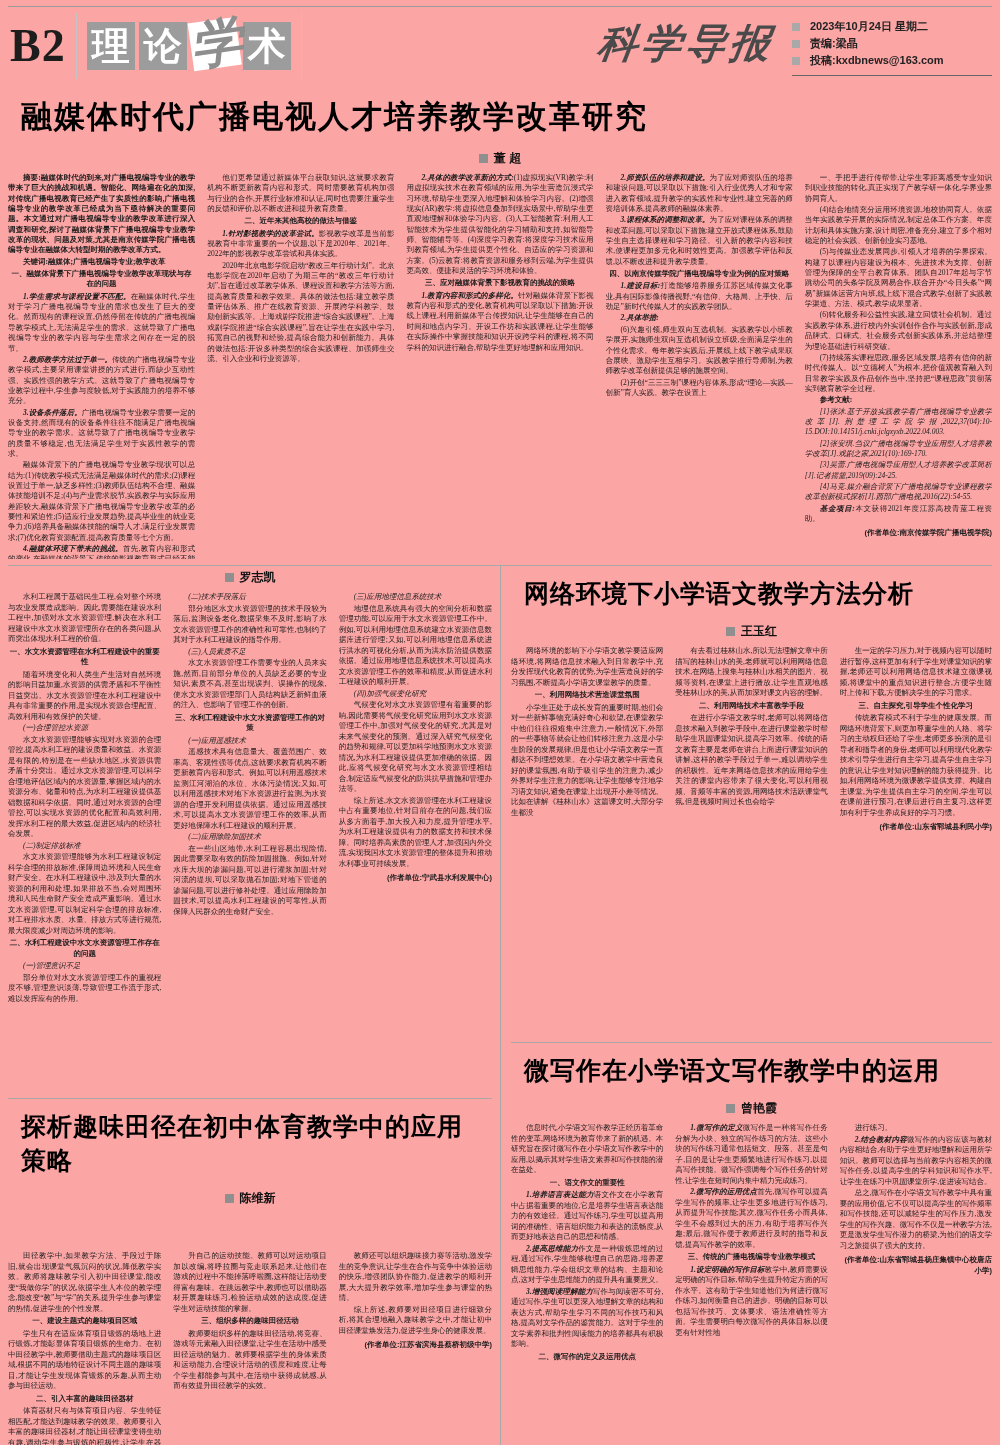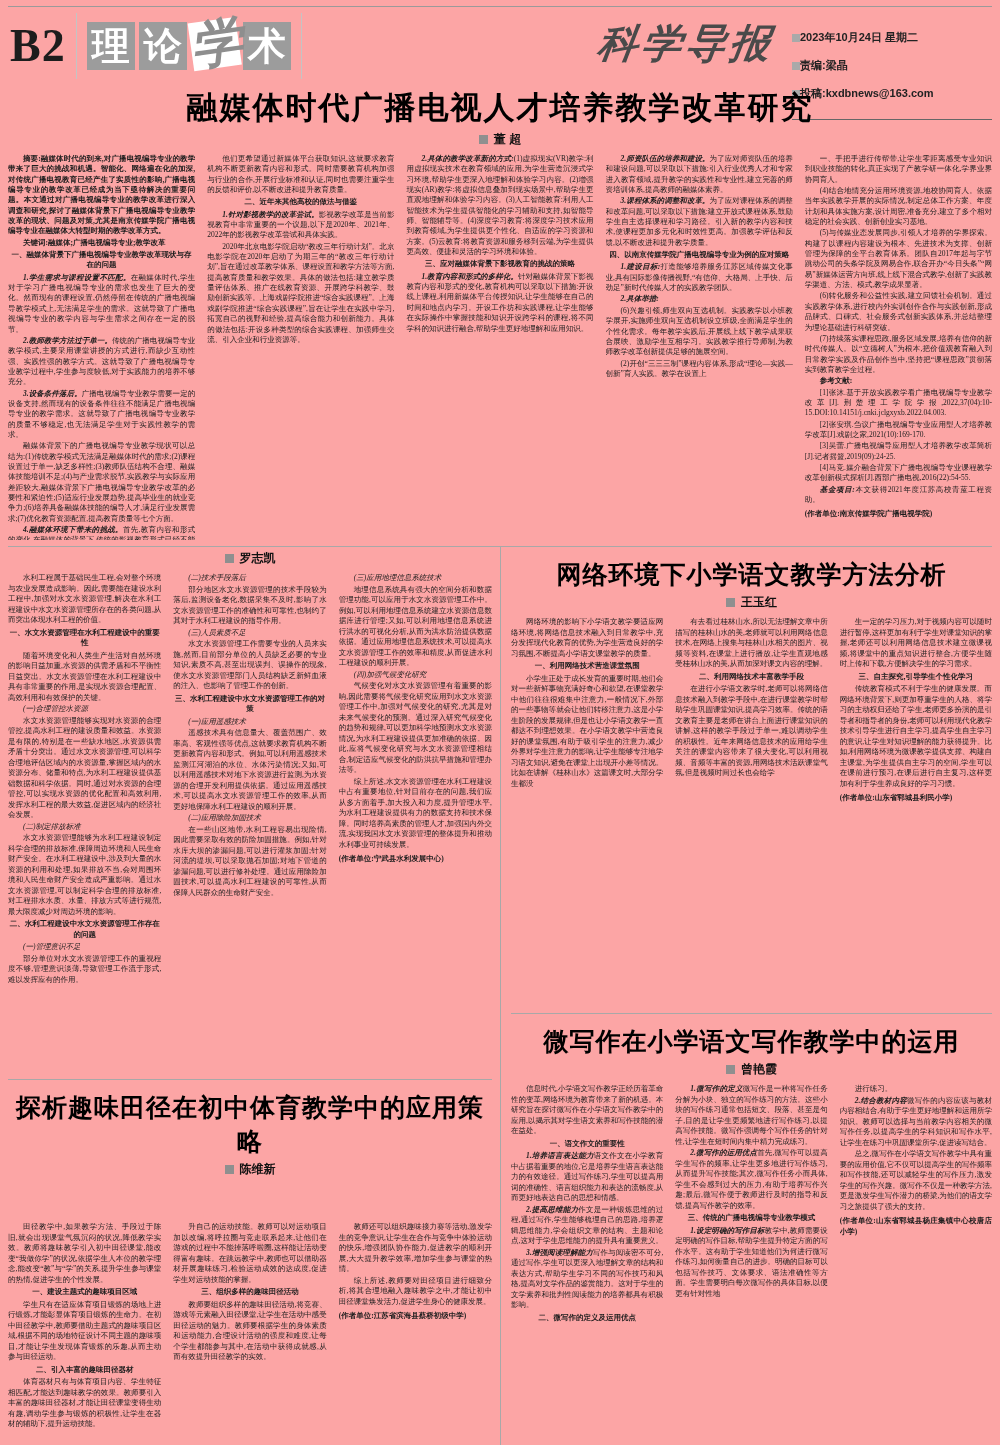--- a/index.html
+++ b/index.html
@@ -38,43 +38,43 @@
   .mh-right{display:flex;align-items:flex-start;gap:18px;padding-top:4px;}
   .paper-name{
     font-family:"DejaVu Serif",serif;font-style:italic;font-weight:bold;
     font-size:40px;line-height:52px;color:#4a4a4a;
     transform:skewX(-8deg);letter-spacing:4px;white-space:nowrap;
   }
   .issue-info{
     font-family:"Liberation Sans",sans-serif;font-size:11px;font-weight:bold;
     color:#222;border-bottom:1px solid #666;padding-bottom:5px;min-width:200px;
   }
-  .issue-info .line{display:flex;align-items:center;gap:0;margin:13px 0;white-space:nowrap;}
+  .issue-info .line{display:flex;align-items:center;gap:10px;margin:2px 0;white-space:nowrap;}
   .sq{display:inline-block;width:8px;height:8px;background:#a9a9a9;}
   
   .headline{
     font-family:"Liberation Sans","DejaVu Sans",sans-serif;font-weight:900;
-    text-align:center;color:#000;margin:0;letter-spacing:2px;
+    text-align:left;color:#000;margin:13px;letter-spacing:2px;
   }
   .byline{
     text-align:center;font-family:"Liberation Sans",sans-serif;
     font-weight:bold;font-size:12px;margin:3px 0 6px 0;color:#111;
   }
   .byline .sq{width:9px;height:9px;background:#8f8f8f;margin-right:6px;vertical-align:middle;}
   .cols{display:flex;gap:12px;overflow:hidden;}
   .col{flex:1;overflow:hidden;text-align:justify;}
   .col p{margin:0 0 1px 0;}
   .seg-p,.seg-abstract,.seg-kw,.seg-ref{text-indent:2em;}
   .seg-abstract,.seg-kw{font-weight:bold;}
   .seg-h1{font-weight:bold;text-align:center;text-indent:0;
           font-family:"Liberation Sans",sans-serif;margin:2px 0 2px 0 !important;}
   .seg-h2{font-weight:normal;font-style:italic;text-indent:2em;}
-  .seg-ref{}
-  .seg-attr{font-weight:bold;text-indent:0;margin-top:4px !important;
-            font-family:Liberation Serif, serif;}
+  .seg-ref{font-style:italic;}
+  .seg-attr{font-weight:bold;text-align:right;text-indent:0;margin-top:4px !important;
+            font-family:Liberation Sans, sans-serif;}
   .lead-b{font-weight:bold;font-style:italic;}
   
   .main-article{margin-top:4px;}
   .main-article .headline{font-size:31px;line-height:40px;}
   .main-article .cols{height:386px;font-size:7.5px;line-height:1.38;}
   
   .band{display:flex;margin-top:6px;border-top:1px solid #a8a8a8;height:898px;}
   .half-left{width:492px;padding-right:8px;box-sizing:border-box;}
   .half-right{flex:1;border-left:1px solid #a8a8a8;padding-left:10px;box-sizing:border-box;}
   .sub-article .headline{font-size:25px;line-height:34px;letter-spacing:1px;margin-top:10px;}

